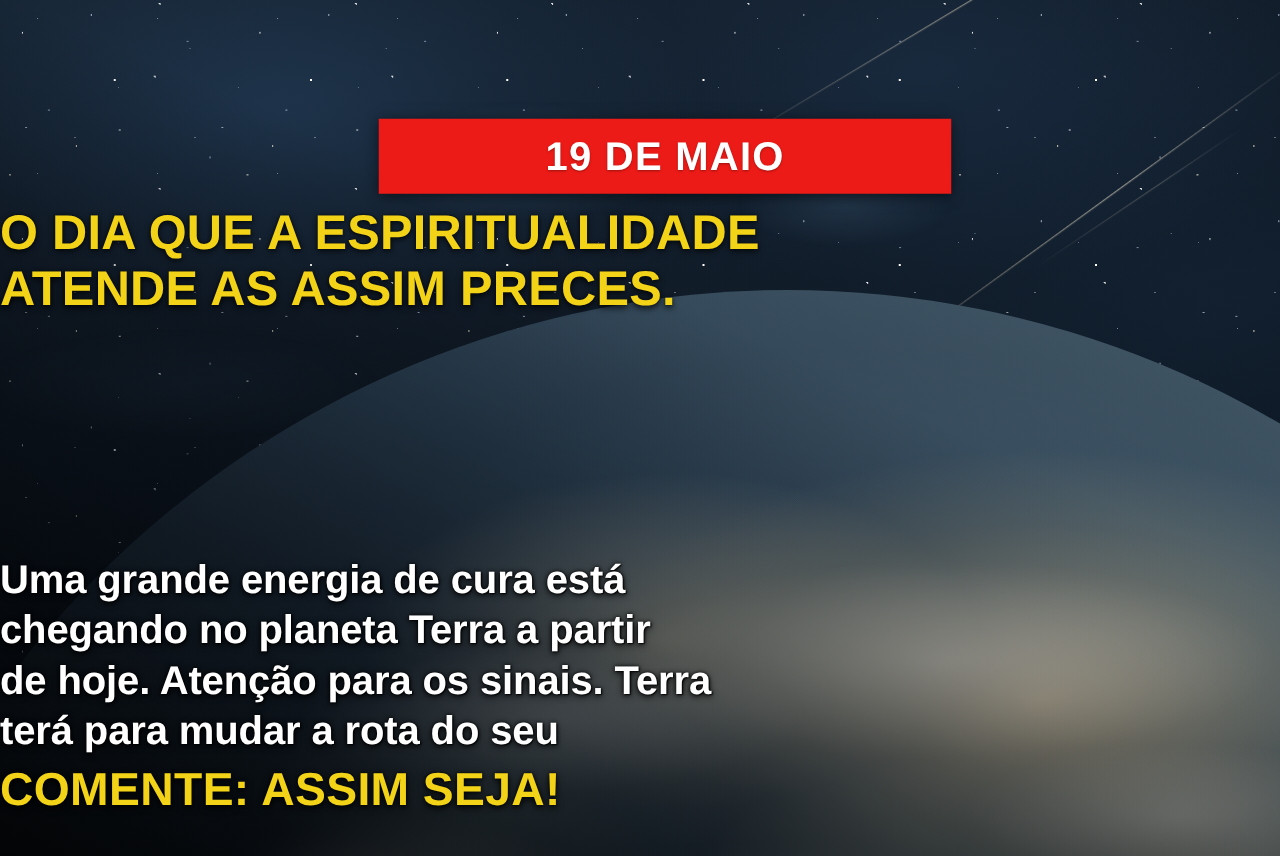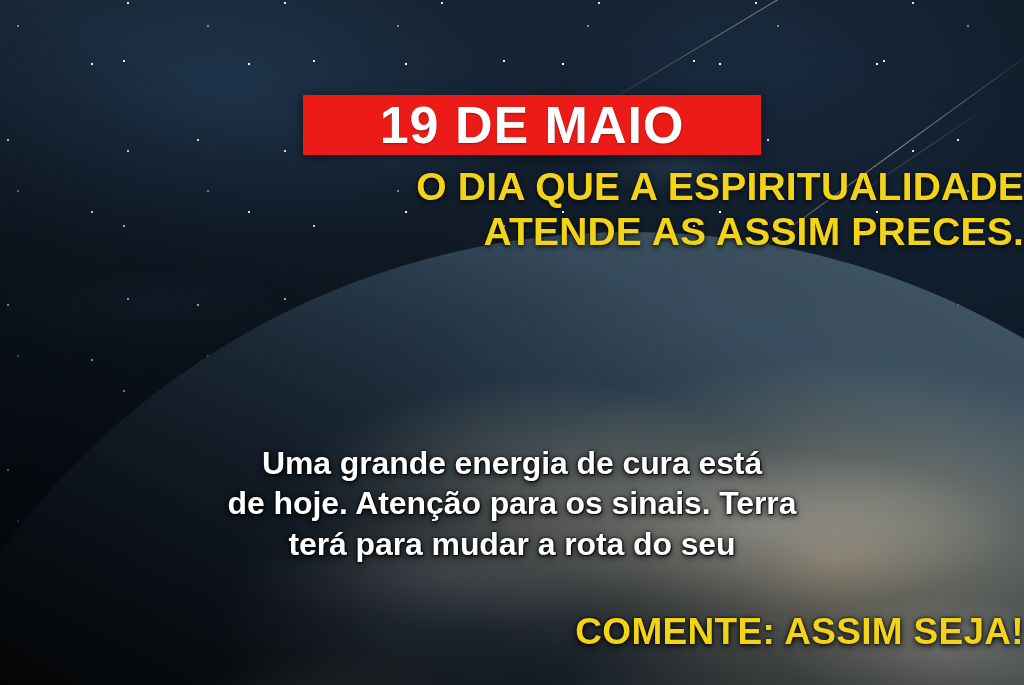--- a/index.html
+++ b/index.html
@@ -197,64 +197,63 @@
     width: 458px;
     height: 60px;
     background: #ED1B17;
     display: flex;
     align-items: center;
     justify-content: center;
     box-shadow: 0 2px 10px rgba(0,0,0,.55);
   }
   .date-banner span {
     color: #ffffff;
-    font-size: 52px;
+    font-size: 32px;
     font-weight: bold;
     letter-spacing: 1px;
     line-height: 1;
     white-space: nowrap;
     text-shadow: 0 1px 2px rgba(0,0,0,.35);
   }
 
   .headline {
     position: absolute;
     left: 0;
     top: 164px;
     width: 1024px;
-    text-align: right;
+    text-align: left;
     color: #F2D318;
     font-size: 39px;
     font-weight: bold;
     line-height: 1.16;
     letter-spacing: 0.2px;
     text-shadow: 0 2px 5px rgba(0,0,0,.75), 0 0 2px rgba(0,0,0,.6);
   }
   .headline .l { display: block; white-space: nowrap; }
 
   .body-copy {
     position: absolute;
     left: 0;
     top: 443px;
     width: 1024px;
-    text-align: center;
     color: #ffffff;
     font-size: 32px;
     font-weight: bold;
     line-height: 1.26;
     letter-spacing: -0.1px;
     text-shadow: 0 2px 6px rgba(0,0,0,.9), 0 0 3px rgba(0,0,0,.85), 1px 1px 1px rgba(0,0,0,.7);
   }
   .body-copy .l { display: block; white-space: nowrap; }
 
   .cta {
     position: absolute;
     left: 0;
     top: 612px;
     width: 1024px;
-    text-align: right;
+    text-align: left;
     color: #F2D318;
     font-size: 37px;
     font-weight: bold;
     letter-spacing: 0.3px;
     line-height: 1.1;
     text-shadow: 0 2px 6px rgba(0,0,0,.9), 0 0 3px rgba(0,0,0,.8);
   }
 </style>
 </head>
 <body>
@@ -288,20 +287,21 @@
       <span>19 DE MAIO</span>
     </div>
 
     <div class="headline">
       <span class="l">O DIA QUE A ESPIRITUALIDADE</span>
       <span class="l">ATENDE AS ASSIM PRECES.</span>
     </div>
 
     <div class="body-copy">
       <span class="l">Uma grande energia de cura está</span>
+      <span class="l">chegando no planeta Terra a partir</span>
       <span class="l">de hoje. Atenção para os sinais. Terra</span>
       <span class="l">terá para mudar a rota do seu</span>
     </div>
 
     <div class="cta">
       <span>COMENTE: ASSIM SEJA!</span>
     </div>
 
   </div>
 </div>

